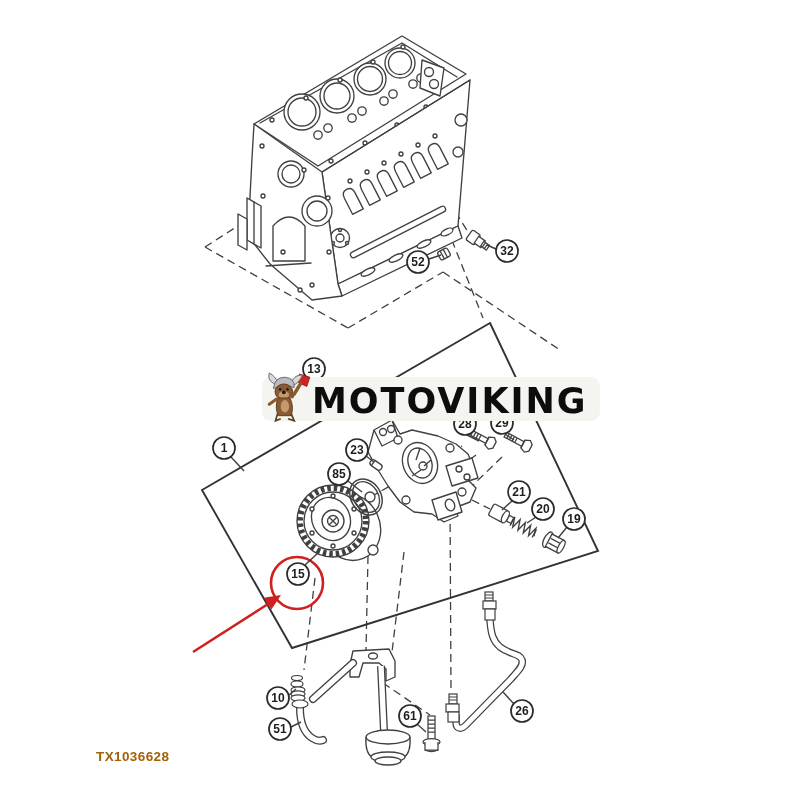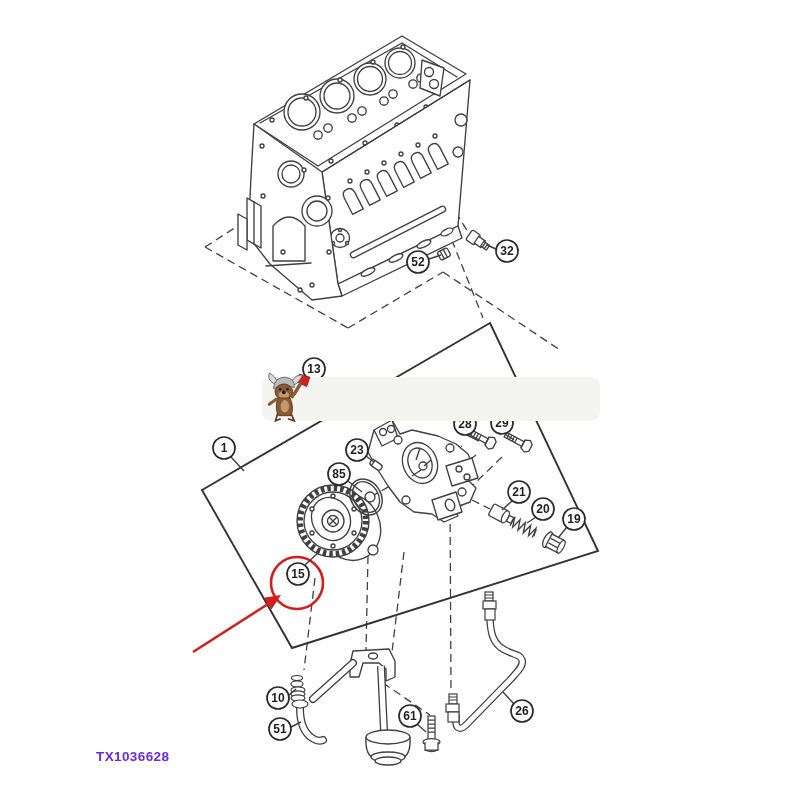--- a/index.html
+++ b/index.html
@@ -6,21 +6,21 @@
   .stage{position:relative;width:800px;height:800px;background:#fff;overflow:hidden;
          font-family:"Liberation Sans",sans-serif;}
   .stage svg text{font-family:"Liberation Sans",sans-serif;}
   .logo-box{position:absolute;left:262px;top:377px;width:338px;height:44px;
             background:#f4f4f1;border-radius:9px;box-shadow:0 0 0 1px #ececе7;}
   .logo-text{position:absolute;left:312px;top:381px;width:286px;height:40px;
              font-family:"DejaVu Sans",sans-serif;font-weight:bold;font-size:35px;
              letter-spacing:2px;color:#0d0d0d;line-height:40px;white-space:nowrap;}
   .mascot{position:absolute;left:264px;top:372px;width:48px;height:52px;}
   .code-label{position:absolute;left:96px;top:749px;font-size:13.5px;font-weight:bold;
-              color:#6d28d9;letter-spacing:0.4px;}
+              color:#a16207;letter-spacing:0.4px;}
 </style>
 </head>
 <body>
 
 <div class="stage">
 
 <svg width="800" height="800" viewBox="0 0 800 800">
 
   <g stroke="#404040" stroke-width="1.3" fill="none" stroke-dasharray="8,5">
     <path d="M205,247 L258,213"></path>
@@ -376,16 +376,17 @@
   <ellipse cx="18" cy="22" rx="5" ry="3.6" fill="#c49a6c"></ellipse>
   <circle cx="18" cy="19.5" r="1.8" fill="#1c1c1c"></circle>
   <circle cx="14.5" cy="16.5" r="1.2" fill="#1c1c1c"></circle>
   <circle cx="21.5" cy="16.5" r="1.2" fill="#1c1c1c"></circle>
   <path d="M12,25 Q9,36 13,42 L25,42 Q28,34 24,25 Z" fill="#8a5a33" stroke="#5d3a1c" stroke-width="0.9"></path>
   <ellipse cx="19" cy="33" rx="4" ry="6" fill="#c49a6c"></ellipse>
   <path d="M12,40 L10,47 L15,45 M25,40 L28,47 L22,45" fill="none" stroke="#5d3a1c" stroke-width="1.6"></path>
   <path d="M26,24 L34,11" stroke="#8a5a33" stroke-width="3" stroke-linecap="round"></path>
   <path d="M11,26 L4,31" stroke="#8a5a33" stroke-width="3" stroke-linecap="round"></path>
 </svg>
+<div class="logo-text">MOTOVIKING</div>
 
 <div class="code-label">TX1036628</div>
 
 </div>
 
 </body></html>

